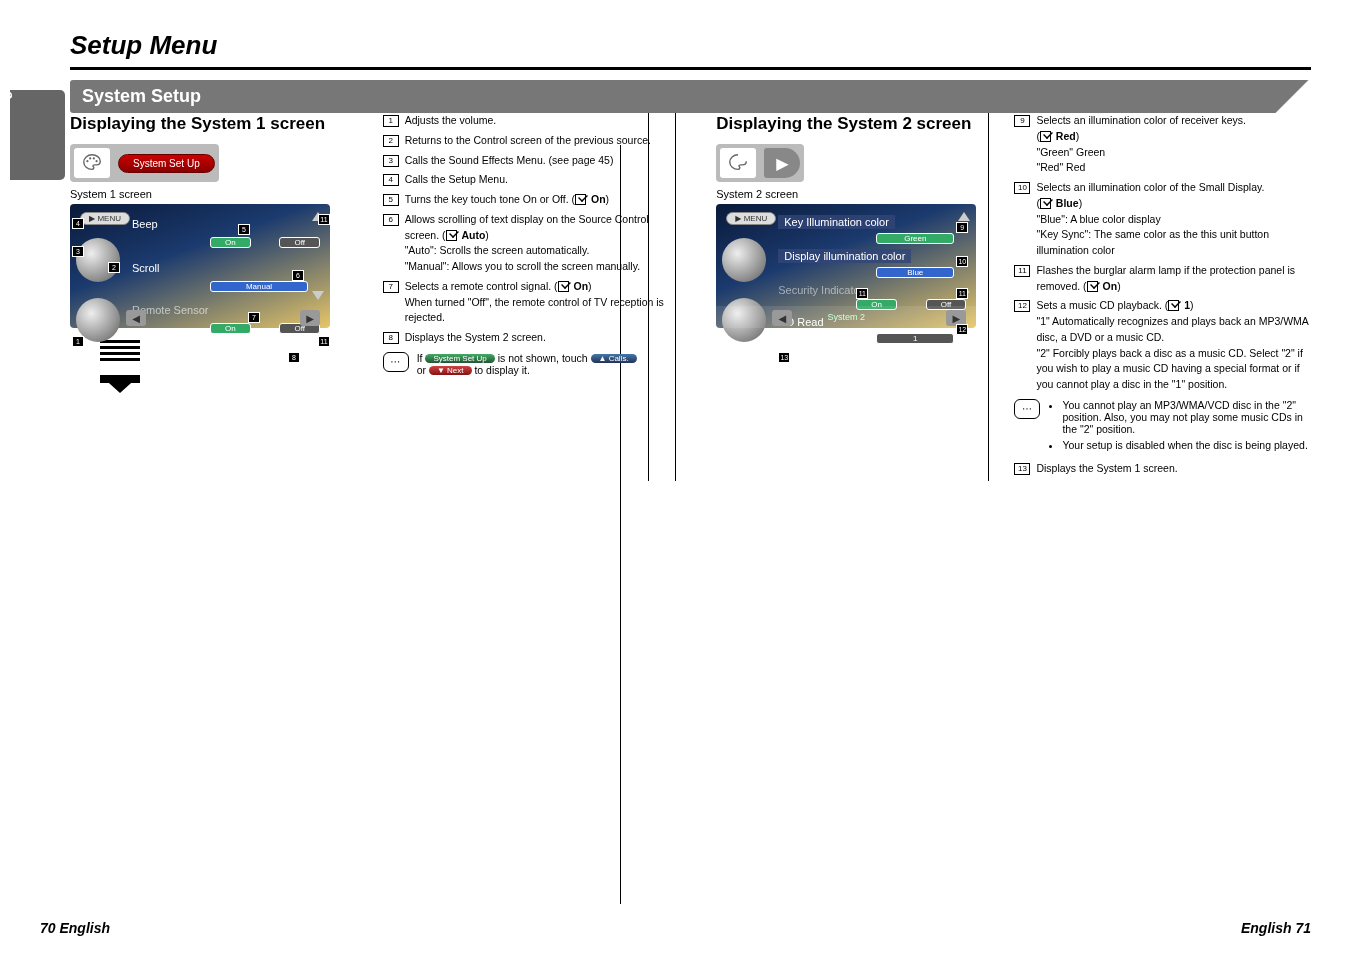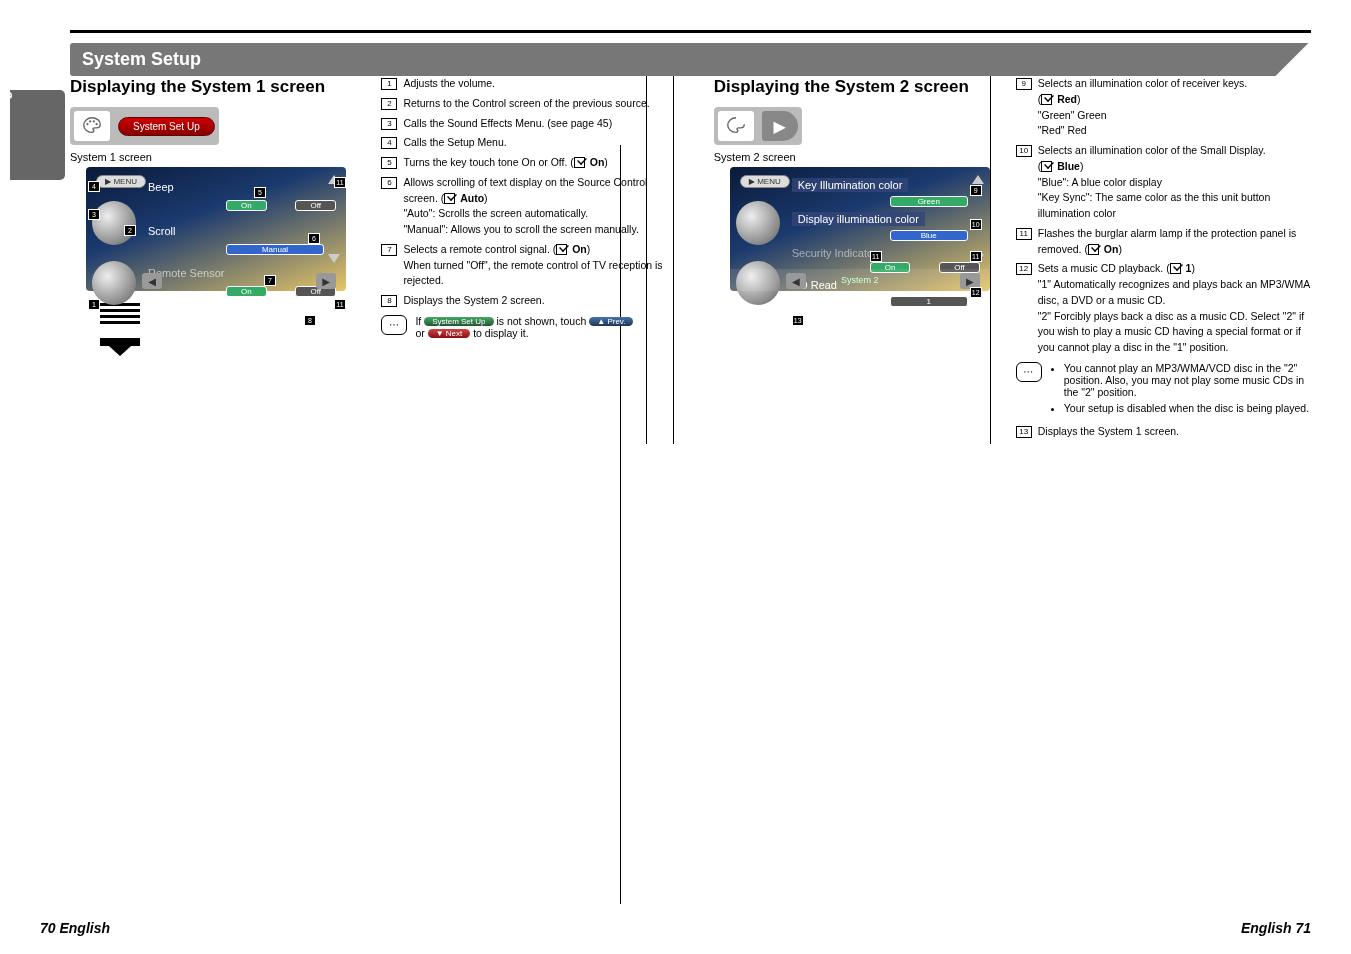--- a/index.html
+++ b/index.html
@@ -31,21 +31,21 @@
   .heading2 { font-size: 17px; font-weight: bold; line-height: 1.25; margin-bottom: 10px; }
 
   .pill { display: inline-flex; align-items: center; background: #bbb; border-radius: 4px; padding: 4px; gap: 8px; }
   .paint-icon { width: 36px; height: 30px; background: #fff; border-radius: 3px; display: flex; align-items: center; justify-content: center; }
   .paint-icon svg { width: 22px; height: 22px; }
   .oval-btn { background: linear-gradient(#c00, #800); color: #fff; font-size: 10px; padding: 3px 14px; border-radius: 12px; border: 1px solid #600; }
   .arrow-in-pill{ width:36px; height:30px; background:#888; border-radius:3px 15px 15px 3px; display:flex; align-items:center; justify-content:center; color:#fff;}
 
   .caption { font-size: 11px; margin: 6px 0 4px 0; }
 
-  .screenshot { width: 260px; height: 124px; background: linear-gradient(160deg, #0a1a3a 0%, #1b3a6e 40%, #e6c668 100%); border-radius: 4px; position: relative; color: #fff; font-size: 10px; margin-left: 16px; }
+  .screenshot { width: 260px; height: 124px; background: linear-gradient(160deg, #0a1a3a 0%, #1b3a6e 40%, #e6c668 100%); border-radius: 4px; position: relative; color: #fff; font-size: 10px; }
   .screenshot .menu-chip{ position:absolute; left:10px; top:8px; background:#ddd; color:#333; border-radius:10px; padding:1px 8px; font-size:8px; border:1px solid #888;}
   .screenshot .row-line{ position:absolute; left:62px; right:10px; height:16px; display:flex; align-items:center; justify-content:space-between;}
   .screenshot .label{ color:#fff; font-size:11px;}
   .screenshot .val-btn{ background:#3a6; border:1px solid #fff; border-radius:3px; padding:0px 14px; font-size:8px; color:#fff;}
   .screenshot .val-btn.off{ background:#555;}
   .screenshot .val-btn.blue{ background:#36c;}
   .screenshot .sideknob{ position:absolute; left:6px; width:44px; height:44px; border-radius:50%; background:radial-gradient(circle at 35% 35%, #eee, #888 70%, #555);}
   .screenshot .barfoot{ position:absolute; left:0; right:0; bottom:0; height:22px; background:rgba(255,255,255,0.1); display:flex; align-items:center; justify-content:center; font-size:9px; color:#cfd;}
   .screenshot .foot-arrow{ position:absolute; bottom:2px; width:20px; height:16px; background:#999; border-radius:3px; display:flex; align-items:center; justify-content:center; color:#333;}
   .screenshot .num-badge{ position:absolute; width:12px; height:11px; background:#000; color:#fff; font-size:7px; display:flex; align-items:center; justify-content:center; border:1px solid #fff;}
@@ -79,20 +79,21 @@
   .footer { position: absolute; bottom: 18px; left: 40px; right: 40px; display: flex; justify-content: space-between; font-size: 14px; font-style: italic; font-weight: bold; }
 </style>
 </head>
 <body>
 
 <div class="page">
   <div class="lang-tab">
       <span>English</span>
     </div>
 
+  <div class="title">Setup Menu</div>
   <div class="title-rule"></div>
 
   <div class="section-bar">
     <span>System Setup</span>
     <span class="section-bar-dot"></span>
   </div>
 
   <div class="col1vline"></div>
 
   <div class="columns">
@@ -205,21 +206,21 @@
           </div>
         <div class="item">
             <span class="num">8</span>
             <span class="txt">Displays the System 2 screen.</span>
           </div>
       </div>
 
       <div class="note-row">
         <span class="note-icon">⋯</span>
         <span class="txt">
-          <span>If </span><span class="mini-pill grn">System Set Up</span><span> is not shown, touch </span><span class="mini-pill blue">▲ Prev.</span><br>
+          <span>If </span><span class="mini-pill grn">System Set Up</span><span> is not shown, touch </span><span class="mini-pill blue">▲ Calls.</span><br>
           <span>or </span><span class="mini-pill">▼ Next</span><span> to display it.</span>
         </span>
       </div>
     </div>
 
     <div class="col col3">
       <div class="heading2">Displaying the System 2 screen</div>
 
       <div class="pill">
         <span class="paint-icon">

